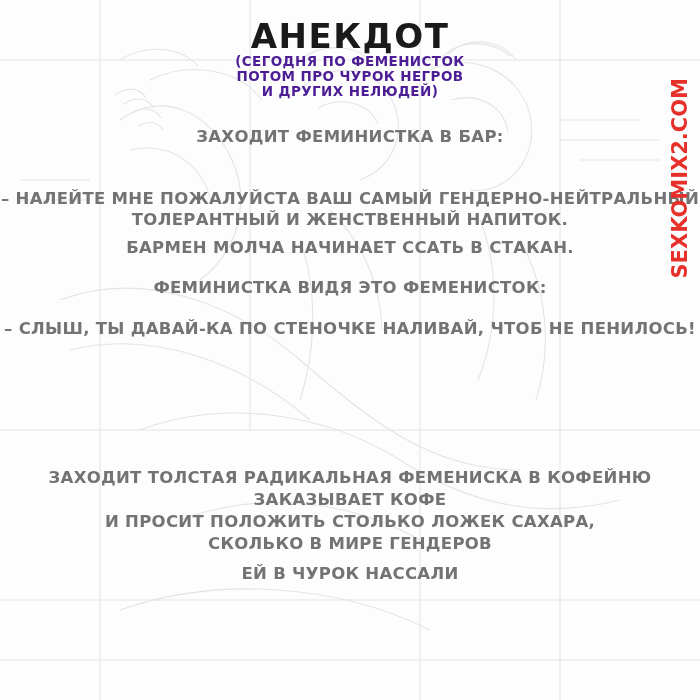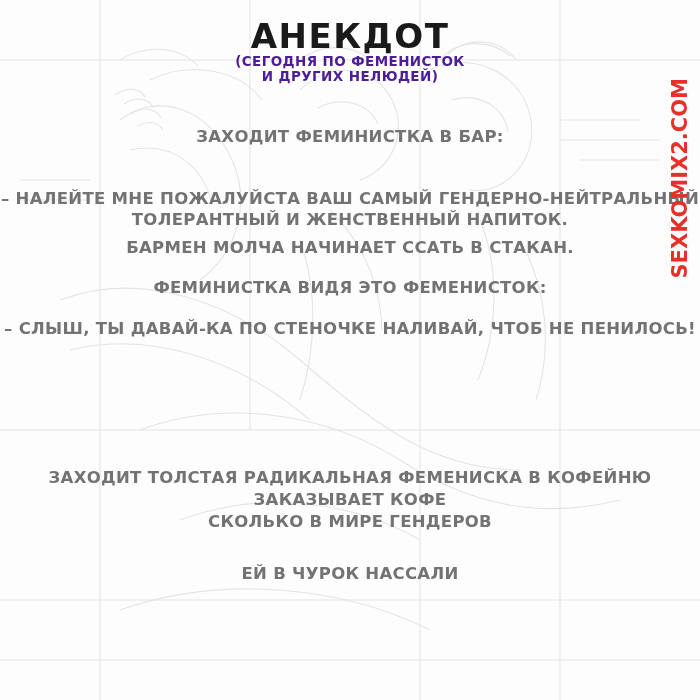--- a/index.html
+++ b/index.html
@@ -155,39 +155,41 @@
       <path d="M20 200 L90 200"></path>
     </g>
   </svg>
 
   <div class="content">
 
     <div class="title">АНЕКДОТ</div>
 
     <div class="subtitle">
       <div>(СЕГОДНЯ ПО ФЕМЕНИСТОК</div>
+      <div>ПОТОМ ПРО ЧУРОК НЕГРОВ</div>
       <div>И ДРУГИХ НЕЛЮДЕЙ)</div>
     </div>
 
     <div class="para p1">ЗАХОДИТ ФЕМИНИСТКА В БАР:</div>
 
     <div class="para p2">
       <div>– НАЛЕЙТЕ МНЕ ПОЖАЛУЙСТА ВАШ САМЫЙ ГЕНДЕРНО-НЕЙТРАЛЬНЫЙ</div>
       <div>ТОЛЕРАНТНЫЙ И ЖЕНСТВЕННЫЙ НАПИТОК.</div>
     </div>
 
     <div class="para p3">БАРМЕН МОЛЧА НАЧИНАЕТ ССАТЬ В СТАКАН.</div>
 
     <div class="para p4">ФЕМИНИСТКА ВИДЯ ЭТО ФЕМЕНИСТОК:</div>
 
     <div class="para p5">– СЛЫШ, ТЫ ДАВАЙ-КА ПО СТЕНОЧКЕ НАЛИВАЙ, ЧТОБ НЕ ПЕНИЛОСЬ!</div>
 
     <div class="para p6">
       <div>ЗАХОДИТ ТОЛСТАЯ РАДИКАЛЬНАЯ ФЕМЕНИСКА В КОФЕЙНЮ</div>
       <div>ЗАКАЗЫВАЕТ КОФЕ</div>
+      <div>И ПРОСИТ ПОЛОЖИТЬ СТОЛЬКО ЛОЖЕК САХАРА,</div>
       <div>СКОЛЬКО В МИРЕ ГЕНДЕРОВ</div>
     </div>
 
     <div class="para p7">ЕЙ В ЧУРОК НАССАЛИ</div>
 
   </div>
 
   <div class="watermark">SEXKOMIX2.COM</div>
 
 </div>

